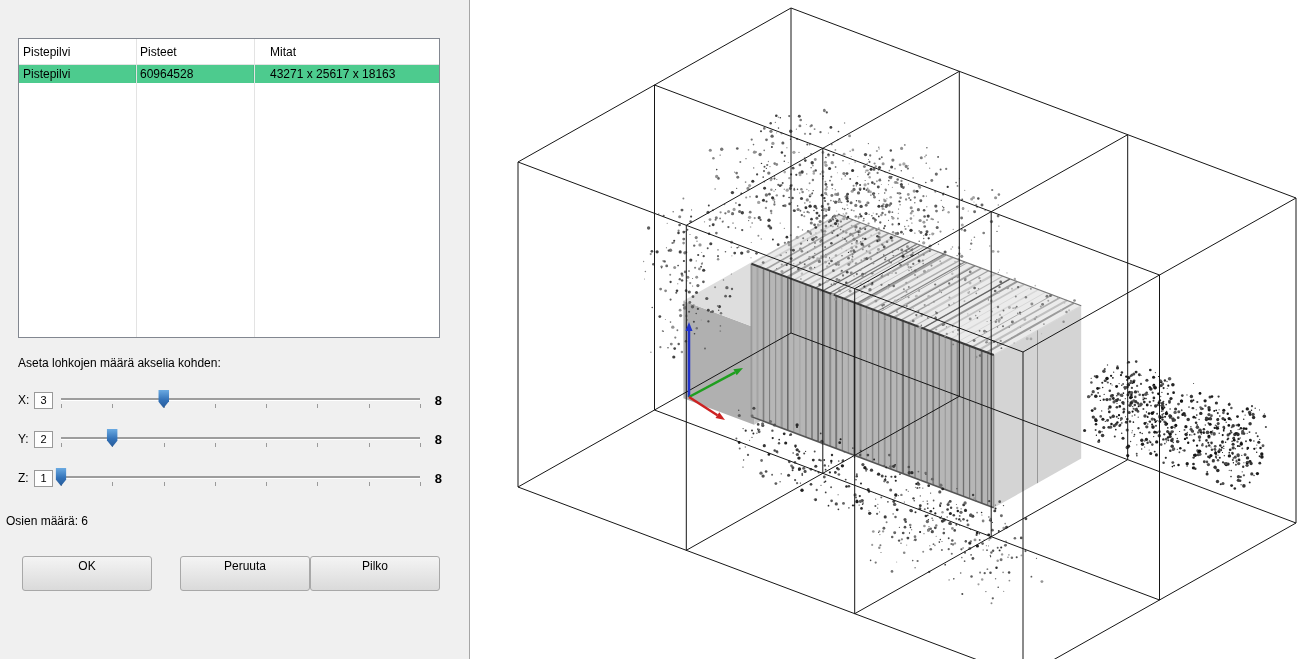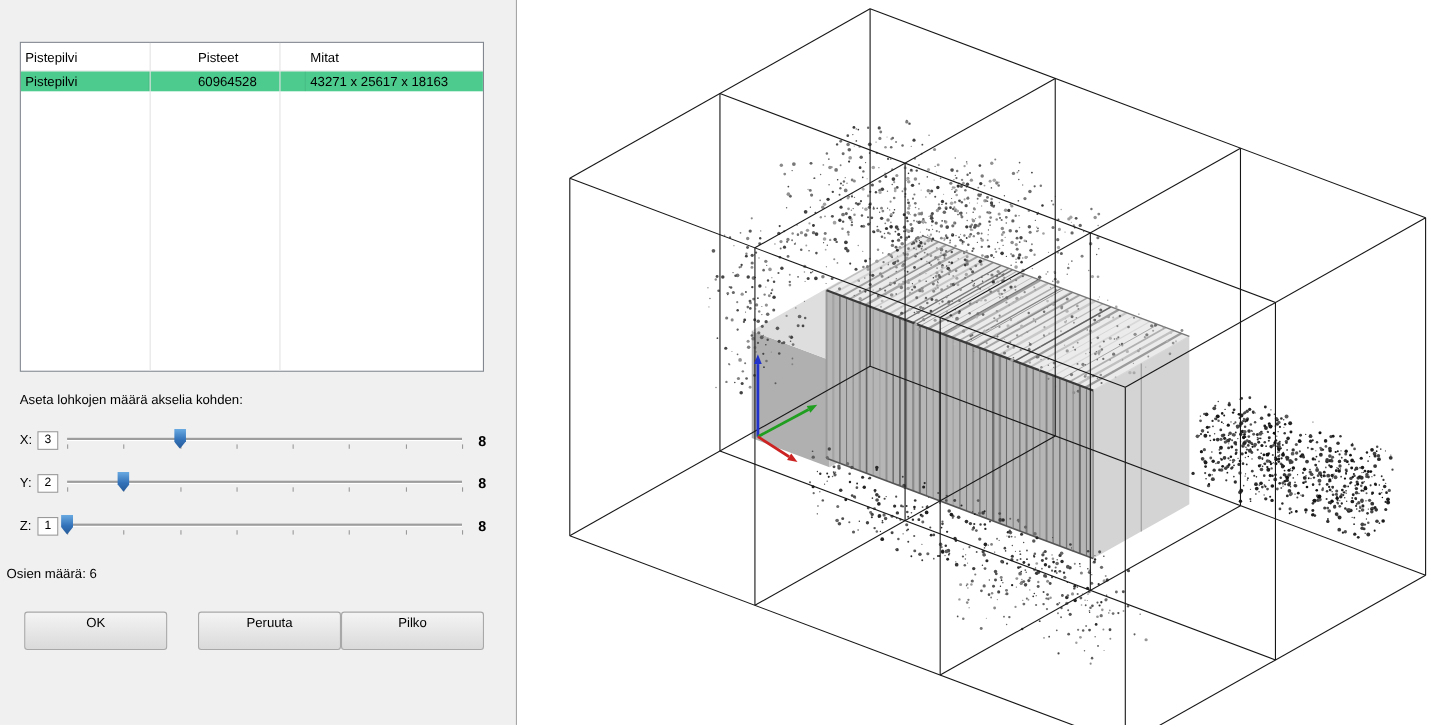--- a/index.html
+++ b/index.html
@@ -15,21 +15,21 @@
   .close-btn { position:absolute; top:5px; right:6px; width:17px; height:15px;
                border:1px solid #8e9bb3; border-radius:2px;
                background:linear-gradient(#fefefe,#e4e8ef);
                font-size:9px; line-height:12px; text-align:center; color:#333; cursor:default; }
 
   .listview { position:absolute; left:18px; top:38px; width:422px; height:300px;
               background:#fff; border:1px solid #828790; }
   .colsep { position:absolute; top:0; bottom:0; width:1px; background:#e3e3e3; }
   .lv-head { display:flex; height:26px; line-height:26px; border-bottom:1px solid #e3e3e3; }
   .lv-row  { display:flex; height:18px; line-height:18px; }
-  .c1 { width:117px; padding-left:4px; } .c2 { width:118px; padding-left:20px;margin-left:24px; } .c3 { flex:1; padding-left:4px; }
+  .c1 { width:117px; padding-left:4px; } .c2 { width:118px; padding-left:4px; } .c3 { flex:1; padding-left:16px; }
   .lv-row .c1, .lv-row .c2 { border-right:1px solid rgba(0,0,0,0.07); }
 
   .caption { position:absolute; left:18px; top:356px; }
   .parts   { position:absolute; left:6px; top:514px; }
 
   .slider-row { position:absolute; left:18px; width:424px; height:22px; display:flex; align-items:center; }
   .axis-label { width:16px; }
   .value-box  { width:19px; height:17px; border:1px solid #999; background:#fff;
                 text-align:center; line-height:15px; font-size:11px; margin-right:8px; }
   .track-wrap { position:relative; flex:1; height:22px; }

